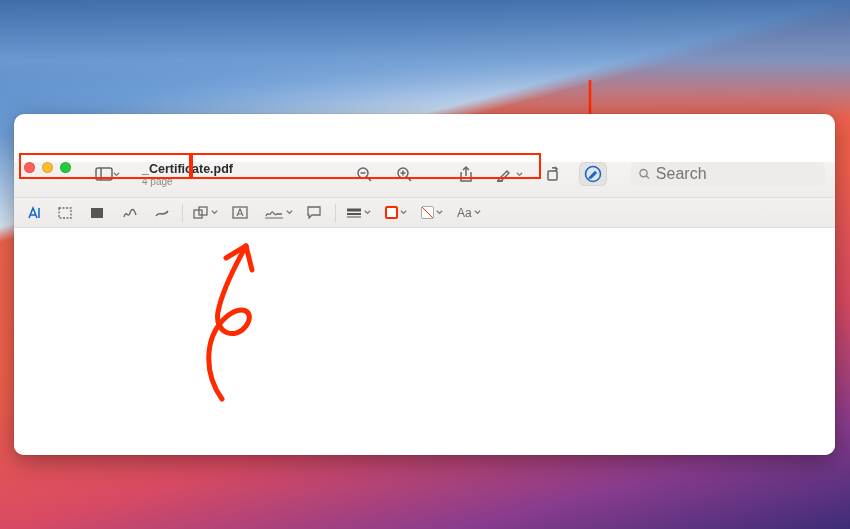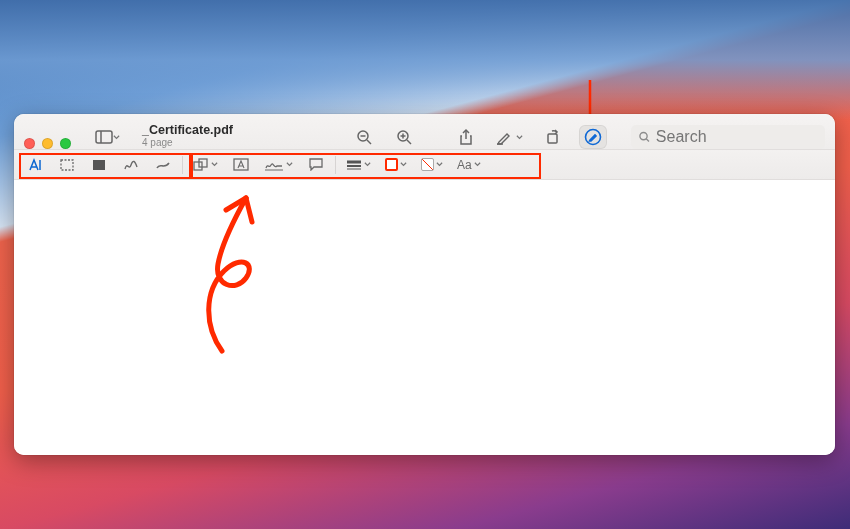--- a/index.html
+++ b/index.html
@@ -31,23 +31,24 @@
     border-radius: 10px;
     box-shadow: 0 6px 24px rgba(0,0,0,.35), 0 0 0 1px rgba(0,0,0,.05);
     overflow: hidden;
     display: flex; flex-direction: column;
   }
 
   .titlebar {
     height: 36px;
     background: linear-gradient(#f5f3f2, #efedec);
     border-bottom: 1px solid #e1dedd;
-    display: flex; align-items: flex-end;
+    display: flex; align-items: flex-start;
     padding: 0 10px 0 10px;
     gap: 14px;
+    margin-top: 48px;
   }
   .traffic { display:flex; gap:7px; align-items:center; margin-right:6px;}
   .tl { width:11px; height:11px; border-radius:50%; border:1px solid rgba(0,0,0,.12);}
   .tl.red{background:#ff5f57;} .tl.yel{background:#febc2e;} .tl.grn{background:#28c840;}
 
   .tb-btn {
     display:inline-flex; align-items:center; justify-content:center;
     height:24px; min-width:28px; padding:0 4px;
     color:#555; border-radius:5px;
   }
@@ -80,21 +81,21 @@
   }
 
   .markup-bar {
     height: 30px;
     background: linear-gradient(#f3f1f0,#edebea);
     border-bottom: 1px solid #e0dddc;
     display:flex; align-items:center;
     padding: 0 8px;
   }
   .mk-btn {
-    display:inline-flex; align-items:center; justify-content:center;
+    display:inline-flex; align-items:center; justify-content:space-between;
     height:22px; min-width:26px; padding:0 4px;
     color:#5d5d5d; border-radius:4px; gap:2px;
   }
   .mk-active { color:#0a66d0; }
   .mk-sep { width:1px; height:18px; background:#d7d4d3; margin:0 6px; }
   .mk-group { display:flex; align-items:center; gap:6px; }
 
   .highlight-group1 {
     position:absolute; left:20px; top:154px;
     width:170px; height:24px;

